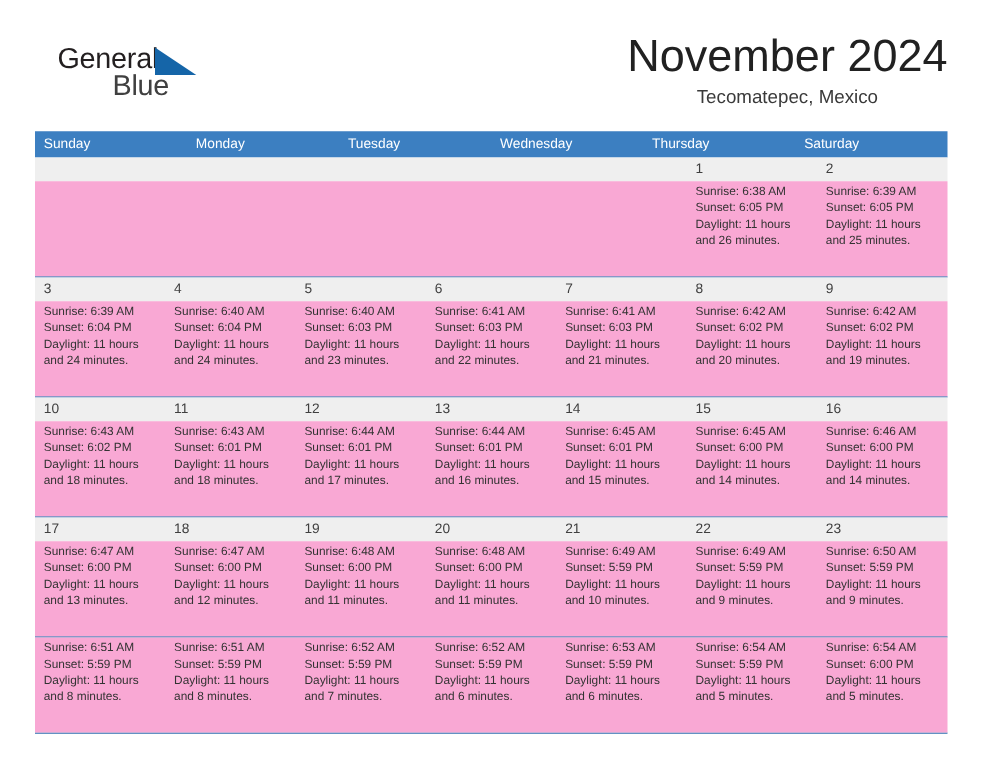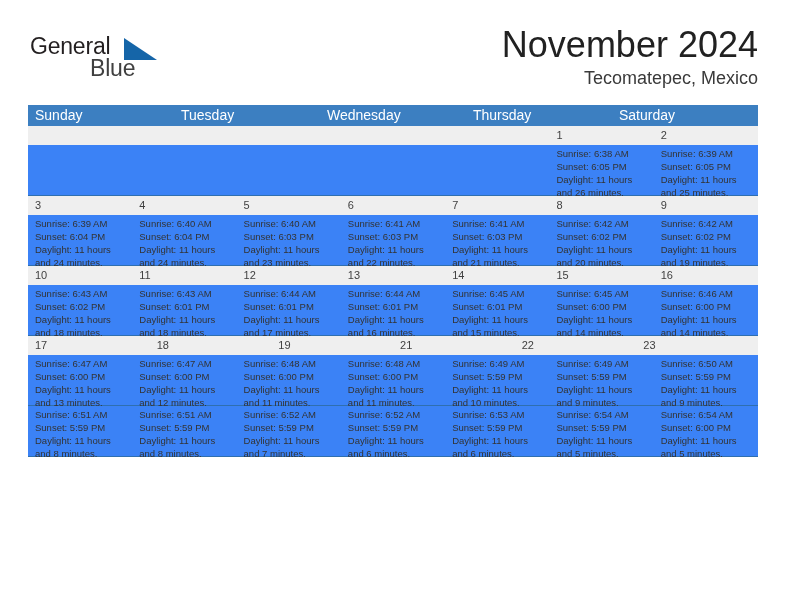--- a/index.html
+++ b/index.html
@@ -30,21 +30,21 @@
   }
   .logo {
     position: absolute;
     left: 0;
     top: 2px;
     width: 150px;
     height: 58px;
   }
   .logo-general {
     position: absolute;
-    left: 2px;
+    left: 18px;
     top: 3px;
     font-size: 23px;
     color: #231f20;
     letter-spacing: -0.2px;
     font-family: "Liberation Sans", sans-serif;
   }
   .logo-blue {
     position: absolute;
     left: 62px;
     top: 25px;
@@ -69,43 +69,44 @@
     top: 0;
     text-align: right;
   }
   .cal-title {
     font-size: 36px;
     color: #212121;
     line-height: 34px;
     white-space: nowrap;
   }
   .cal-subtitle {
-    font-size: 18px;
+    font-size: 15px;
     color: #3a3a3a;
     line-height: 20px;
     margin-top: 6px;
     white-space: nowrap;
+    text-align: center;
   }
 
   
   .calendar {
     position: absolute;
     left: 28px;
     top: 105px;
     width: 730px;
   }
   .weekday-row {
     display: flex;
     background: #3c7fc1;
     height: 21px;
   }
   .weekday {
     flex: 1 1 0;
     color: #ffffff;
-    font-size: 14px;
+    font-size: 11px;
     line-height: 21px;
     padding-left: 7px;
     box-sizing: border-box;
     overflow: hidden;
     white-space: nowrap;
   }
 
   .week {
     position: relative;
     border-bottom: 1.5px solid #2f6fb0;
@@ -121,22 +122,22 @@
   .daynum {
     flex: 1 1 0;
     font-size: 11px;
     color: #3f3f3f;
     line-height: 19px;
     padding-left: 7px;
     box-sizing: border-box;
   }
   .info-band {
     display: flex;
-    background: #3b82f6;
-    height: 50px;
+    background: #f9a8d4;
+    height: 76px;
   }
   .info {
     flex: 1 1 0;
     padding-left: 7px;
     padding-top: 2px;
     box-sizing: border-box;
   }
   .info-line {
     font-size: 9.5px;
     color: #333333;
@@ -160,20 +161,21 @@
     <div class="title-block">
       <div class="cal-title">November 2024</div>
       <div class="cal-subtitle">Tecomatepec, Mexico</div>
     </div>
 
   </div>
 
   <div class="calendar">
     <div class="weekday-row" id="weekday-row">
         <div class="weekday">Sunday</div>
+        <div class="weekday">Monday</div>
         <div class="weekday">Tuesday</div>
         <div class="weekday">Wednesday</div>
         <div class="weekday">Thursday</div>
         <div class="weekday">Saturday</div>
       </div>
     <div id="weeks-container">
         <div class="week">
           <div class="daynum-band">
             <div class="daynum"></div>
             <div class="daynum"></div>
@@ -311,20 +313,21 @@
               <div class="info-line">Daylight: 11 hours</div>
               <div class="info-line">and 14 minutes.</div>
             </div>
           </div>
         </div>
         <div class="week">
           <div class="daynum-band">
             <div class="daynum">17</div>
             <div class="daynum">18</div>
             <div class="daynum">19</div>
+            <div class="daynum">20</div>
             <div class="daynum">21</div>
             <div class="daynum">22</div>
             <div class="daynum">23</div>
           </div>
           <div class="info-band">
             <div class="info">
               <div class="info-line">Sunrise: 6:47 AM</div>
               <div class="info-line">Sunset: 6:00 PM</div>
               <div class="info-line">Daylight: 11 hours</div>
               <div class="info-line">and 13 minutes.</div>

